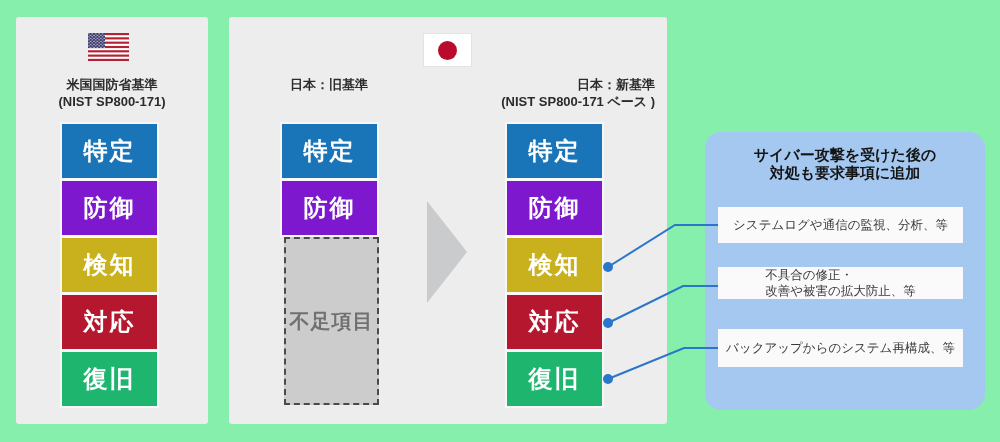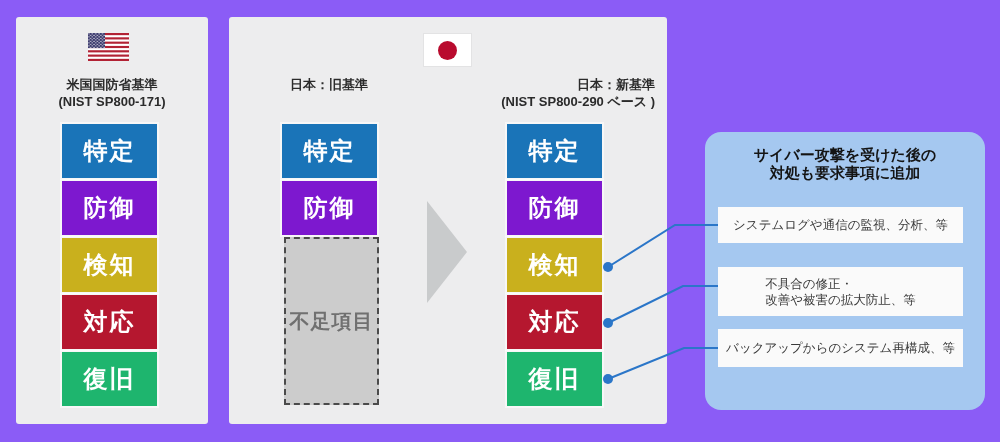--- a/index.html
+++ b/index.html
@@ -1,17 +1,17 @@
 <!DOCTYPE html>
 <html><head>
 <meta charset="utf-8">
 <style>
   html,body{margin:0;padding:0;background:#ffffff;}
   body{font-family:"Liberation Sans","DejaVu Sans",sans-serif;}
-  .stage{position:relative;width:1000px;height:442px;background:#8b5cf6;overflow:hidden;}
+  .stage{position:relative;width:1000px;height:442px;background:#86efac;overflow:hidden;}
 
   .panel{position:absolute;background:#ededee;border-radius:3px;}
   .panel-us{left:16px;top:17px;width:192px;height:407px;}
   .panel-jp{left:229px;top:17px;width:438px;height:407px;}
 
   .flag{position:absolute;}
   .us-flag{left:88px;top:33px;width:41px;height:28px;}
   .jp-flag{left:423px;top:33px;width:49px;height:34px;background:#ffffff;border:1px solid #e3e3e4;
            display:flex;align-items:center;justify-content:center;box-sizing:border-box;}
   .jp-sun{width:19px;height:19px;border-radius:50%;background:#b90b2e;}
@@ -36,21 +36,21 @@
              border-top:51px solid transparent;border-bottom:51px solid transparent;
              border-left:40px solid #c9cbcc;}
 
   .callout{position:absolute;left:705px;top:132px;width:280px;height:278px;border-radius:16px;background:#a5c8f0;}
   .callout-title{position:absolute;left:0;top:14px;width:280px;text-align:center;font-weight:bold;
                  color:#141414;font-size:15px;line-height:18px;}
   .callout-item{position:absolute;left:13px;width:245px;background:#fafafa;color:#3a3a3a;
                 display:flex;align-items:center;justify-content:center;text-align:left;
                 font-size:12.5px;line-height:16px;white-space:pre-line;}
   .ci-1{top:75px;height:36px;}
-  .ci-2{top:135px;height:49px;}
+  .ci-2{top:135px;height:32px;}
   .ci-3{top:197px;height:38px;}
 
   .connectors{position:absolute;left:0;top:0;width:1000px;height:442px;pointer-events:none;}
 </style>
 </head>
 <body>
 
 <div class="stage">
 
   <div class="panel panel-us">
@@ -99,21 +99,21 @@
   <div class="stack s-old">
     <div class="cat-box" style="background-color: rgb(26, 116, 184);">特定</div>
     <div class="cat-box" style="background-color: rgb(125, 24, 207);">防御</div>
   </div>
   <div class="missing-box">不足項目</div>
 
   <div class="big-arrow"></div>
 
   <div class="col-title t-new">
     <div>日本：新基準</div>
-    <div>(NIST SP800-290 ベース )</div>
+    <div>(NIST SP800-171 ベース )</div>
   </div>
   <div class="stack s-new">
     <div class="cat-box" style="background-color: rgb(26, 116, 184);">特定</div>
     <div class="cat-box" style="background-color: rgb(125, 24, 207);">防御</div>
     <div class="cat-box" style="background-color: rgb(201, 176, 29);">検知</div>
     <div class="cat-box" style="background-color: rgb(181, 23, 47);">対応</div>
     <div class="cat-box" style="background-color: rgb(30, 181, 110);">復旧</div>
   </div>
 
   <div class="callout">

